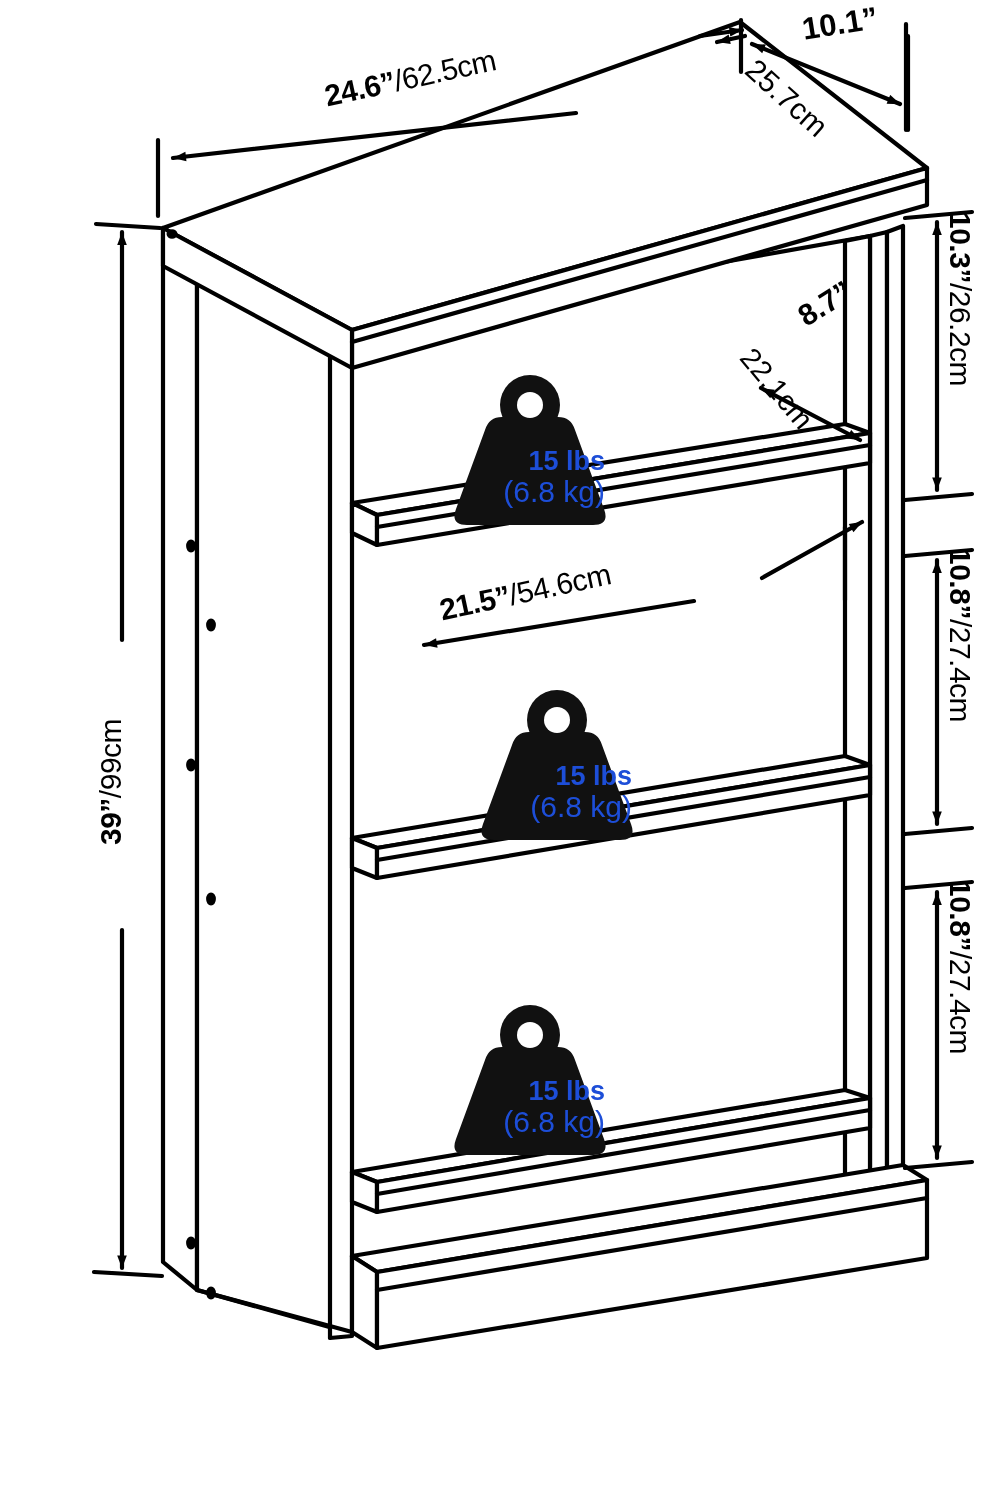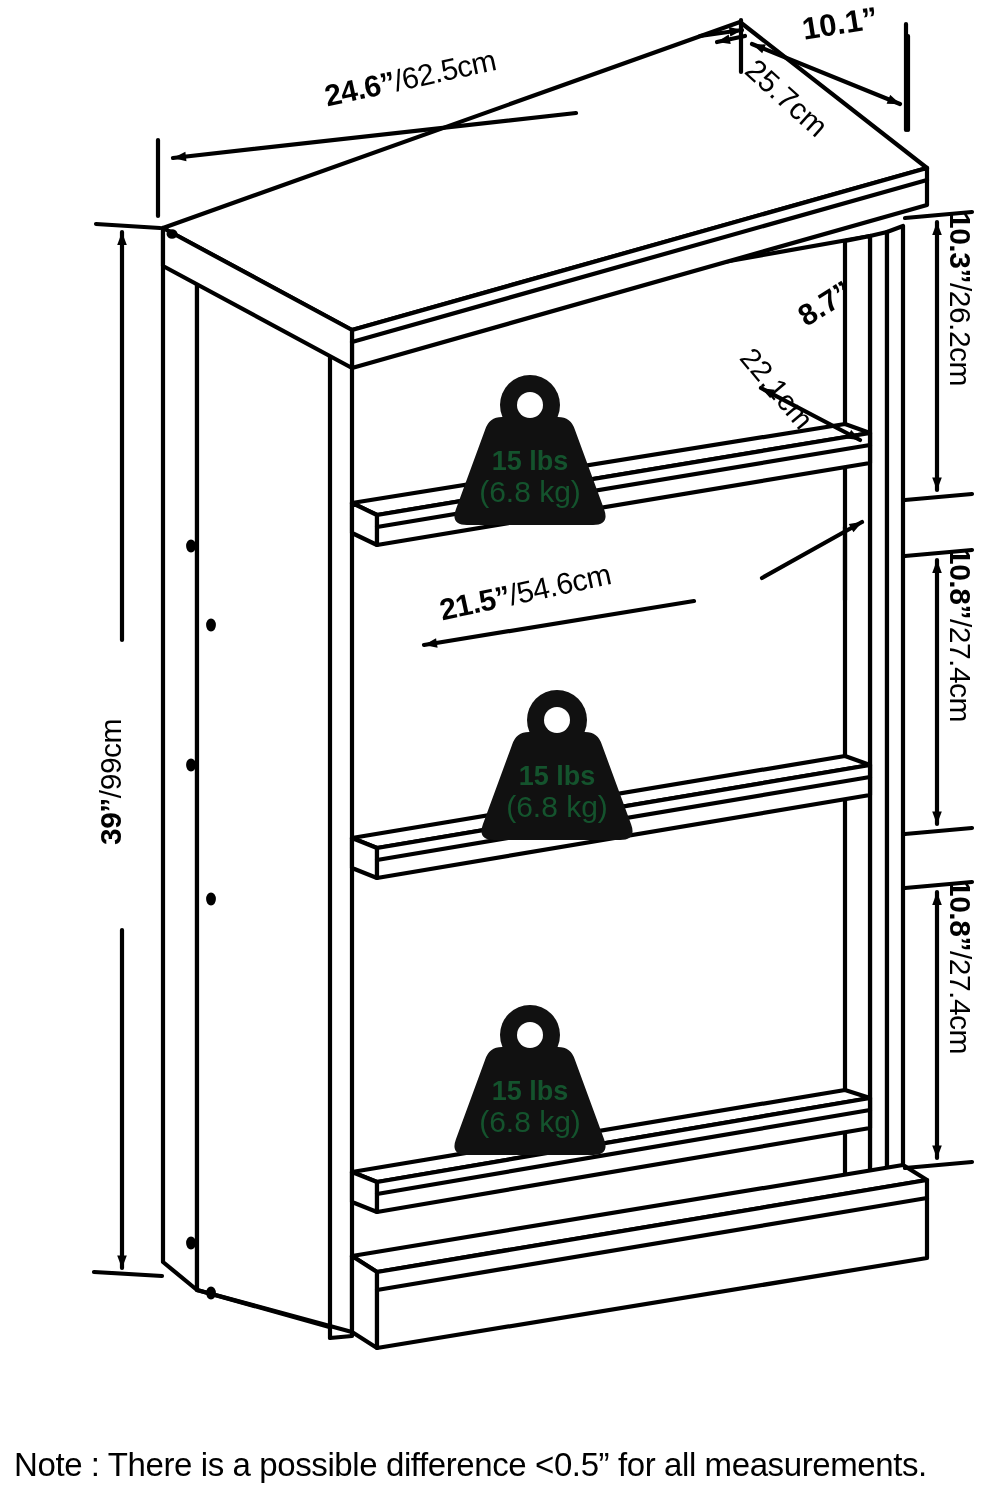--- a/index.html
+++ b/index.html
@@ -35,22 +35,22 @@
   #lbl-idepth-imp{left:793px;top:306px;font-size:30px;font-weight:bold;
              transform:rotate(-32deg);transform-origin:left top;}
   #lbl-idepth-met{left:757px;top:343px;font-size:29px;
              transform:rotate(50deg);transform-origin:left top;}
   
   #lbl-iwidth{left:437px;top:596px;font-size:30px;
              transform:rotate(-12.2deg);transform-origin:left top;}
 
   
   .weight{position:absolute;width:150px;height:150px;}
-  .weight .wtext{position:absolute;left:0;width:150px;text-align:center;
-                 color:#14532d;line-height:1.05;}
+  .weight .wtext{position:absolute;left:0;width:150px;text-align:right;
+                 color:#1d4ed8;line-height:1.05;}
   .weight .wlbs{top:72px;font-size:27px;font-weight:bold;}
   .weight .wkg{top:101px;font-size:30px;font-weight:normal;}
   #weight1{left:455px;top:375px;}
   #weight2{left:482px;top:690px;}
   #weight3{left:455px;top:1005px;}
 
   
   #note{position:absolute;left:14px;top:1446px;font-size:33px;
         letter-spacing:-0.4px;white-space:nowrap;font-weight:normal;}
 </style>
@@ -234,15 +234,14 @@
   </div>
   <div class="weight" id="weight2">
     <div class="wtext wlbs">15 lbs</div>
     <div class="wtext wkg">(6.8 kg)</div>
   </div>
   <div class="weight" id="weight3">
     <div class="wtext wlbs">15 lbs</div>
     <div class="wtext wkg">(6.8 kg)</div>
   </div>
 
-  <div id="note">Note : There is a possible difference &lt;0.5” for all measurements.</div>
 
 </div>
 
 </body></html>

